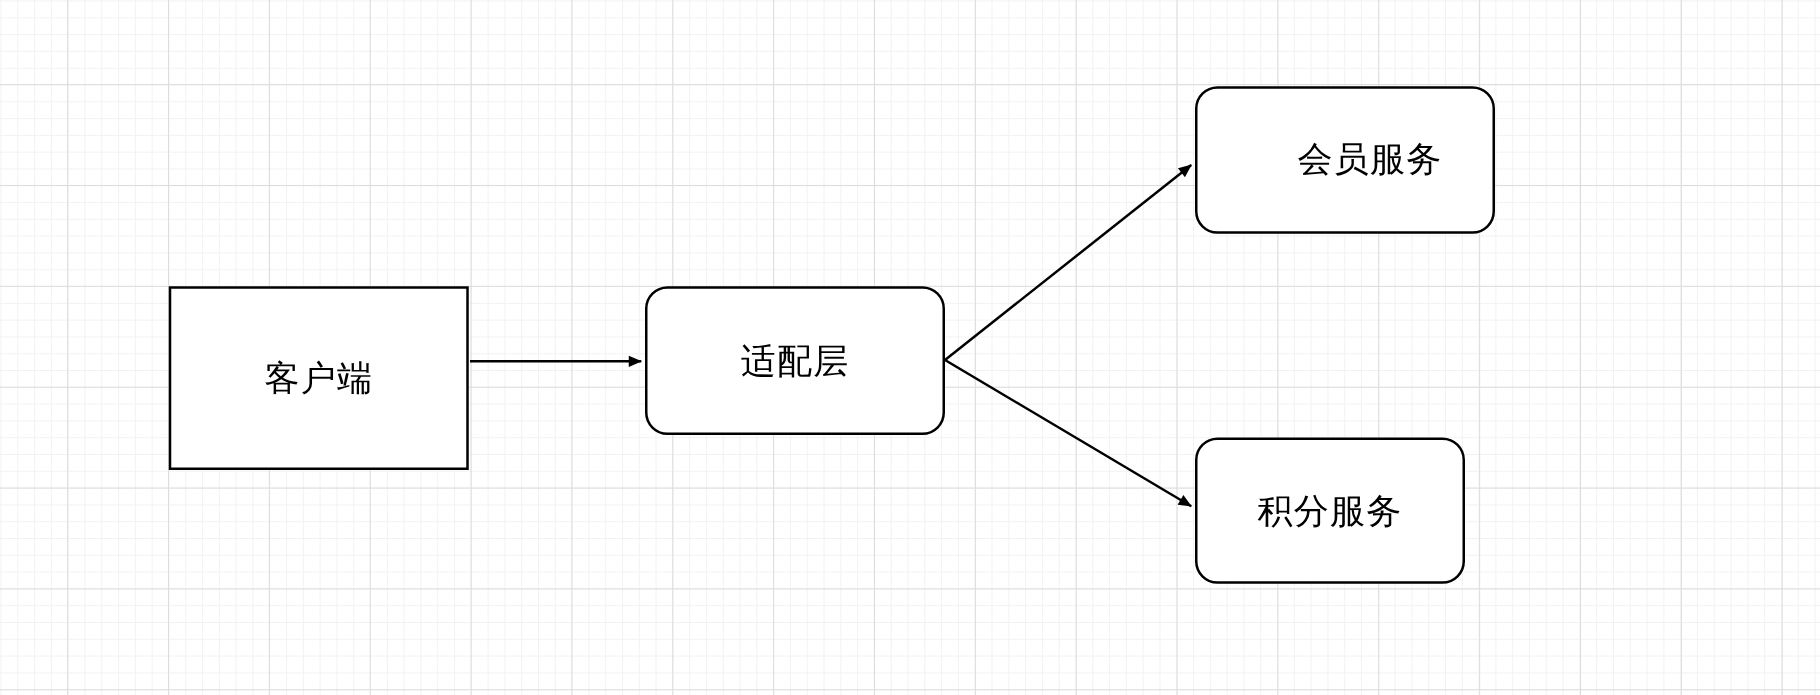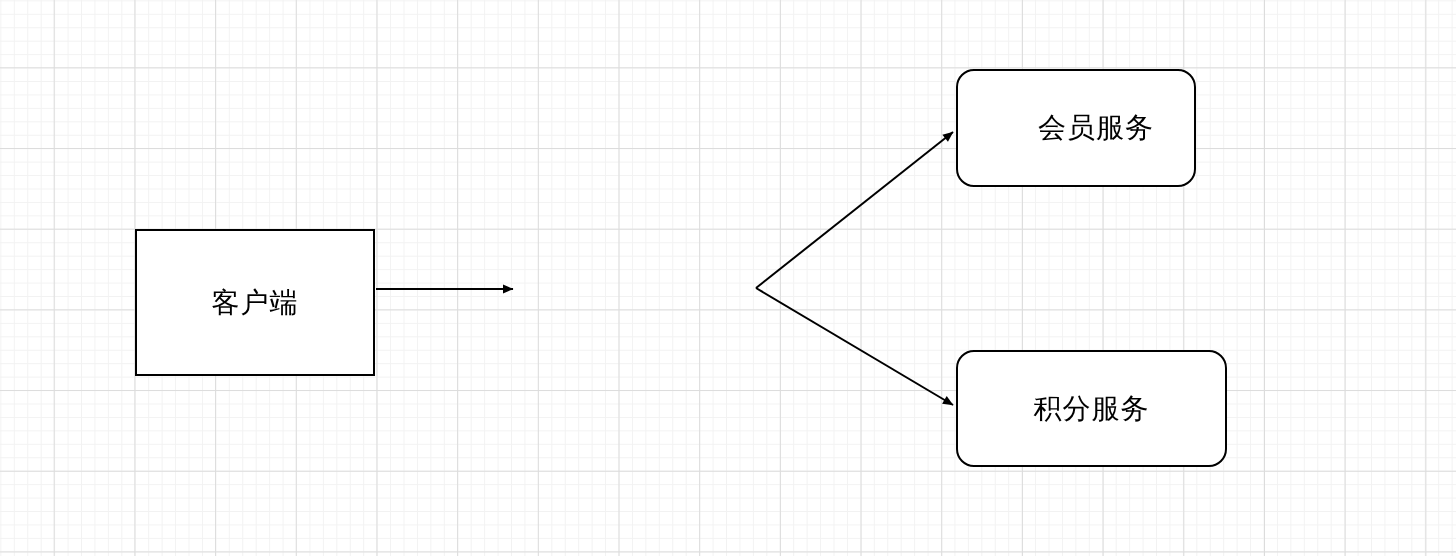--- a/index.html
+++ b/index.html
@@ -63,21 +63,21 @@
     font-size: 28px;
     color: #000000;
     letter-spacing: 1px;
     white-space: nowrap;
   }
 
   
   #node-client   { left: 135px; top: 229px; width: 240px; height: 147px; }
   #node-adapter  { left: 516px; top: 229px; width: 240px; height: 119px; }
   #node-member   { left: 956px; top:  69px; width: 240px; height: 118px; padding-left: 40px; }
-  #node-points   { left: 956px; top: 350px; width: 271px; height: 117px; }
+  #node-points   { left: 956px; top: 350px; width: 216px; height: 117px; }
 </style>
 </head>
 <body>
 
 <div class="canvas">
 
   <svg class="edges-layer" viewBox="0 0 1456 556" xmlns="http://www.w3.org/2000/svg">
     <defs>
       <marker id="arrowhead" viewBox="0 0 12 12" refX="11" refY="6" markerUnits="userSpaceOnUse" markerWidth="15" markerHeight="12" orient="auto">
         <path d="M1,1.5 L11.5,6 L1,10.5 Z" fill="#000000"></path>
@@ -85,20 +85,23 @@
     </defs>
     <line x1="376" y1="289" x2="513" y2="289" stroke="#000000" stroke-width="2" marker-end="url(#arrowhead)"></line>
     <line x1="756" y1="288" x2="953" y2="132" stroke="#000000" stroke-width="2" marker-end="url(#arrowhead)"></line>
     <line x1="756" y1="288" x2="953" y2="405" stroke="#000000" stroke-width="2" marker-end="url(#arrowhead)"></line>
   </svg>
 
   <div class="node" id="node-client">
     <span class="node-label">客户端</span>
   </div>
 
+  <div class="node rounded" id="node-adapter">
+    <span class="node-label">适配层</span>
+  </div>
 
   <div class="node rounded" id="node-member">
     <span class="node-label">会员服务</span>
   </div>
 
   <div class="node rounded" id="node-points">
     <span class="node-label">积分服务</span>
   </div>
 
 </div>

